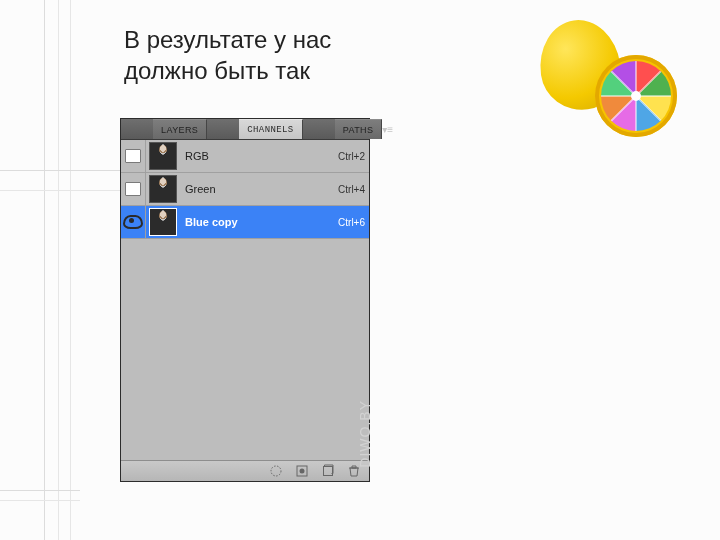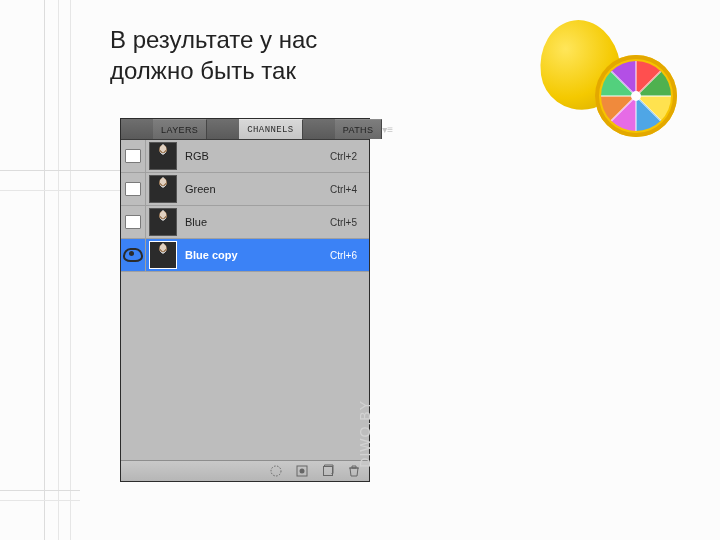--- a/index.html
+++ b/index.html
@@ -19,21 +19,21 @@
   .grid .h1 { top: 170px; left: 0; width: 120px; }
   .grid .h2 { top: 190px; left: 0; width: 120px; }
   .grid .h3 { top: 490px; left: 0; width: 80px; }
   .grid .h4 { top: 500px; left: 0; width: 80px; }
   .grid .v1 { top: 0; left: 44px; height: 540px; }
   .grid .v2 { top: 0; left: 58px; height: 540px; }
   .grid .v3 { top: 0; left: 70px; height: 540px; }
 
   .heading {
     position: absolute;
-    top: 24px; left: 110px;
+    top: 24px; left: 124px;
     font-size: 24px;
     line-height: 1.3;
     color: #222;
     width: 280px;
   }
 
   
   .lemons { position: absolute; top: 20px; right: 30px; width: 150px; height: 110px; }
   .lemon-whole {
     position: absolute; top: 0; left: 0;
@@ -116,21 +116,21 @@
     width: 22px;
     display: flex; align-items:center; justify-content:center;
     color:#c5c5c5; font-size:10px;
   }
 
   .chan-list { background: #bdbdbd; min-height: 320px; position: relative; }
   .chan-row {
     display: flex; align-items: center;
     height: 32px;
     border-bottom: 1px solid #a0a0a0;
-    padding-right: 12px;
+    padding-right: 4px;
   }
   .chan-row.selected {
     background: #3b82f6;
     color: #fff;
   }
   .vis {
     width: 24px; height: 100%;
     display:flex; align-items:center; justify-content:center;
     border-right: 1px solid #a0a0a0;
   }
@@ -233,28 +233,20 @@
       <div class="chan-shortcut">Ctrl+2</div>
     </div>
     <div class="chan-row">
       <div class="vis">
           <div class="box"></div>
         </div>
       <div class="thumb"></div>
       <div class="chan-name">Green</div>
       <div class="chan-shortcut">Ctrl+4</div>
     </div>
-    <div class="chan-row">
-      <div class="vis">
-          <div class="box"></div>
-        </div>
-      <div class="thumb"></div>
-      <div class="chan-name">Blue</div>
-      <div class="chan-shortcut">Ctrl+5</div>
-    </div>
     <div class="chan-row selected">
       <div class="vis">
           <div class="eye"></div>
         </div>
       <div class="thumb sel"></div>
       <div class="chan-name">Blue copy</div>
       <div class="chan-shortcut">Ctrl+6</div>
     </div>
 
     <div class="watermark">DIWO.BY</div>

